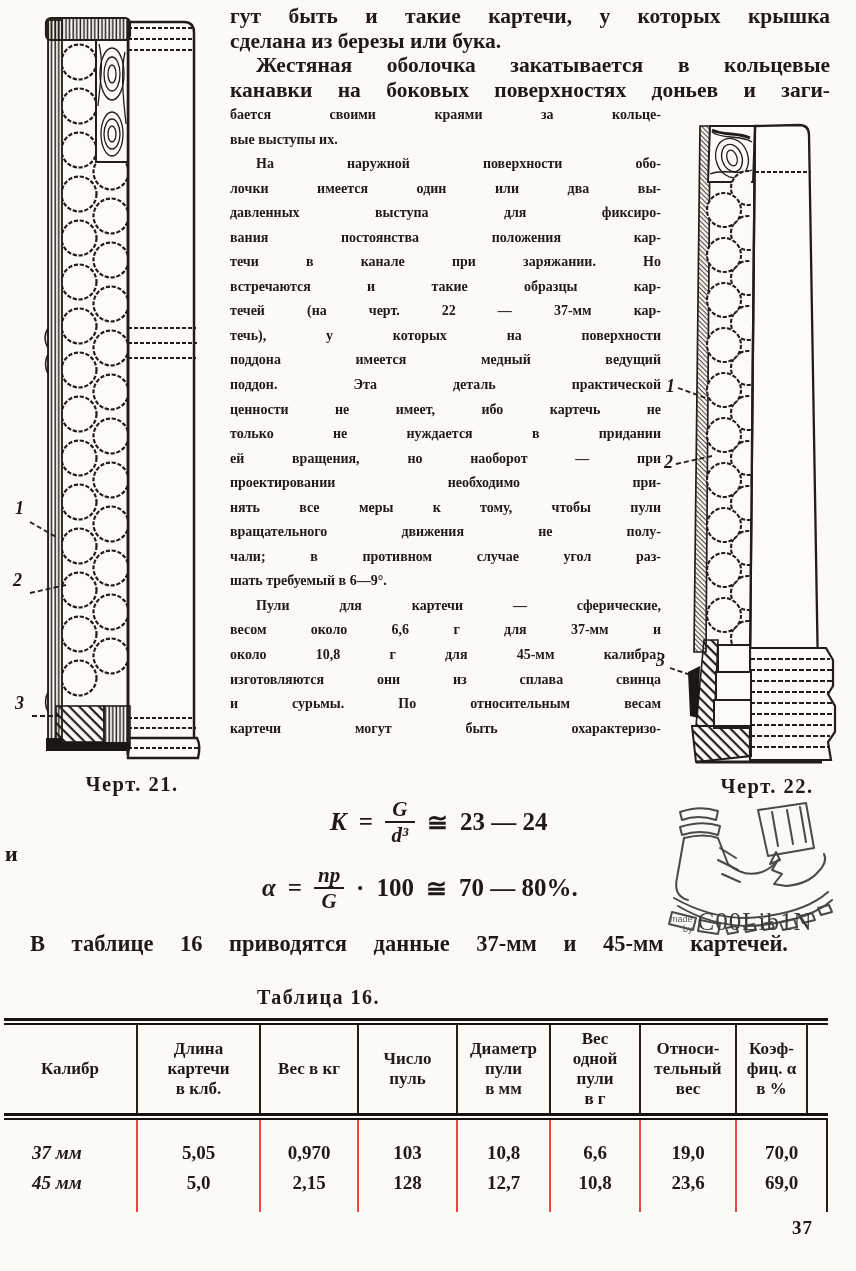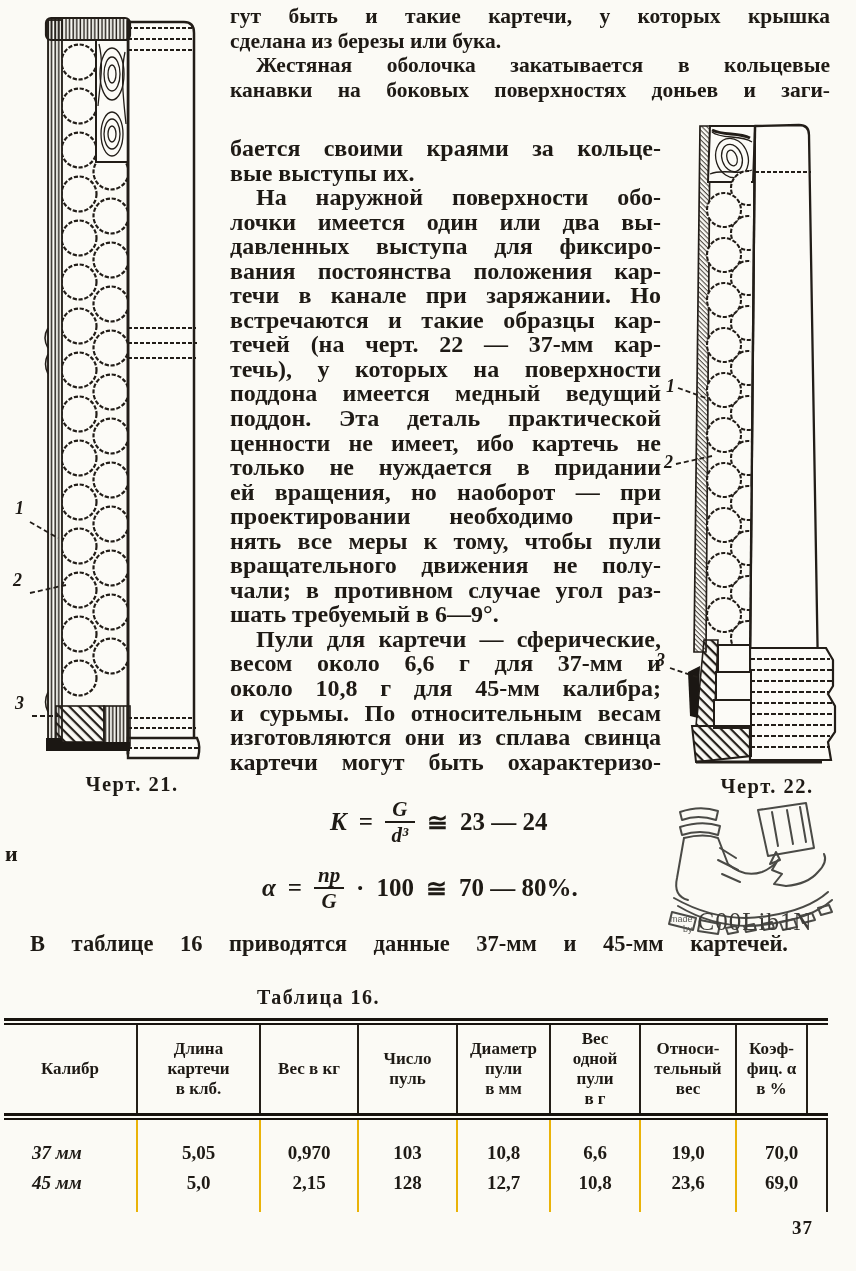--- a/index.html
+++ b/index.html
@@ -2,21 +2,21 @@
 <html><head>
 <meta charset="utf-8">
 <style>
   html,body{margin:0;padding:0;}
   body{width:856px;height:1271px;position:relative;background:#fbfaf5;overflow:hidden;
        font-family:"Liberation Serif",serif;color:#1e1a15;}
   .abs{position:absolute;}
   
   .txtblock{position:absolute;font-weight:bold;}
   #block-top{left:230px;top:4px;width:600px;font-size:21.5px;line-height:24.6px;}
-  #block-main{left:230px;top:103px;width:431px;font-size:24px;line-height:24.55px;margin-top:33px;}
+  #block-main{left:230px;top:103px;width:431px;font-size:14px;line-height:24.55px;}
   .ln{text-align:justify;text-align-last:justify;}
   .ln.end{text-align-last:left;}
   .ln.ind{text-indent:26px;}
   
   .formula{position:absolute;display:flex;align-items:center;gap:12px;
            font-size:25px;font-weight:bold;}
   .f-var{font-style:italic;}
   .frac{display:inline-flex;flex-direction:column;align-items:center;font-size:21px;line-height:1.05;}
   .frule{border-top:2.2px solid #1e1a15;width:100%;margin:1px 0;min-width:30px;}
   #formula-k{left:330px;top:798px;}
@@ -27,21 +27,21 @@
   #table-title{left:257px;top:986px;width:320px;font-size:20px;
                font-weight:bold;letter-spacing:1.5px;}
   
   #data-table{left:4px;top:1018px;width:824px;}
   .t-dline{height:7px;background:linear-gradient(#17130e 0 3.2px,rgba(0,0,0,0) 3.2px 4.6px,#17130e 4.6px 7px);}
   .t-head{display:flex;}
   .th{box-sizing:border-box;border-right:2px solid #241f18;height:88px;
       display:flex;align-items:center;justify-content:center;text-align:center;
       font-size:17px;line-height:1.18;font-weight:bold;white-space:pre-line;padding:2px 2px;}
   .t-body{display:flex;height:92px;}
-  .tcol{box-sizing:border-box;border-right:2px solid #eab308;padding-top:22px;}
+  .tcol{box-sizing:border-box;border-right:2px solid #ef4444;padding-top:22px;}
   .tcol:last-child,.th:last-child{border-right:2.8px solid #241f18;}
   .td{height:30px;text-align:center;font-size:19px;font-weight:bold;}
   .tcol.first .td{text-align:left;padding-left:28px;font-style:italic;}
   
   .fig-caption{position:absolute;font-size:20.5px;font-weight:bold;letter-spacing:1.5px;text-align:center;}
   #cap21{left:62px;top:773px;width:140px;}
   #cap22{left:692px;top:775px;width:150px;}
   .fig-label{position:absolute;font-style:italic;font-weight:bold;font-size:18px;}
   
   #margin-stray{left:5px;top:841px;font-size:22px;font-weight:bold;}
@@ -260,22 +260,22 @@
   <div class="ln">только не нуждается в придании</div>
   <div class="ln">ей вращения, но наоборот — при</div>
   <div class="ln">проектировании необходимо при-</div>
   <div class="ln">нять все меры к тому, чтобы пули</div>
   <div class="ln">вращательного движения не полу-</div>
   <div class="ln">чали; в противном случае угол раз-</div>
   <div class="ln end">шать требуемый в 6—9°.</div>
   <div class="ln ind">Пули для картечи — сферические,</div>
   <div class="ln">весом около 6,6 г для 37-мм и</div>
   <div class="ln">около 10,8 г для 45-мм калибра;</div>
+  <div class="ln">изготовляются они из сплава свинца</div>
   <div class="ln">и сурьмы. По относительным весам</div>
-  <div class="ln">изготовляются они из сплава свинца</div>
   <div class="ln">картечи могут быть охарактеризо-</div>
 </div>
 
 <div id="formula-k" class="formula">
   <span class="f-var">K</span>
   <span>=</span>
   <span class="frac">
     <span class="f-var">G</span>
     <span class="frule"></span>
     <span class="f-var">d³</span>

